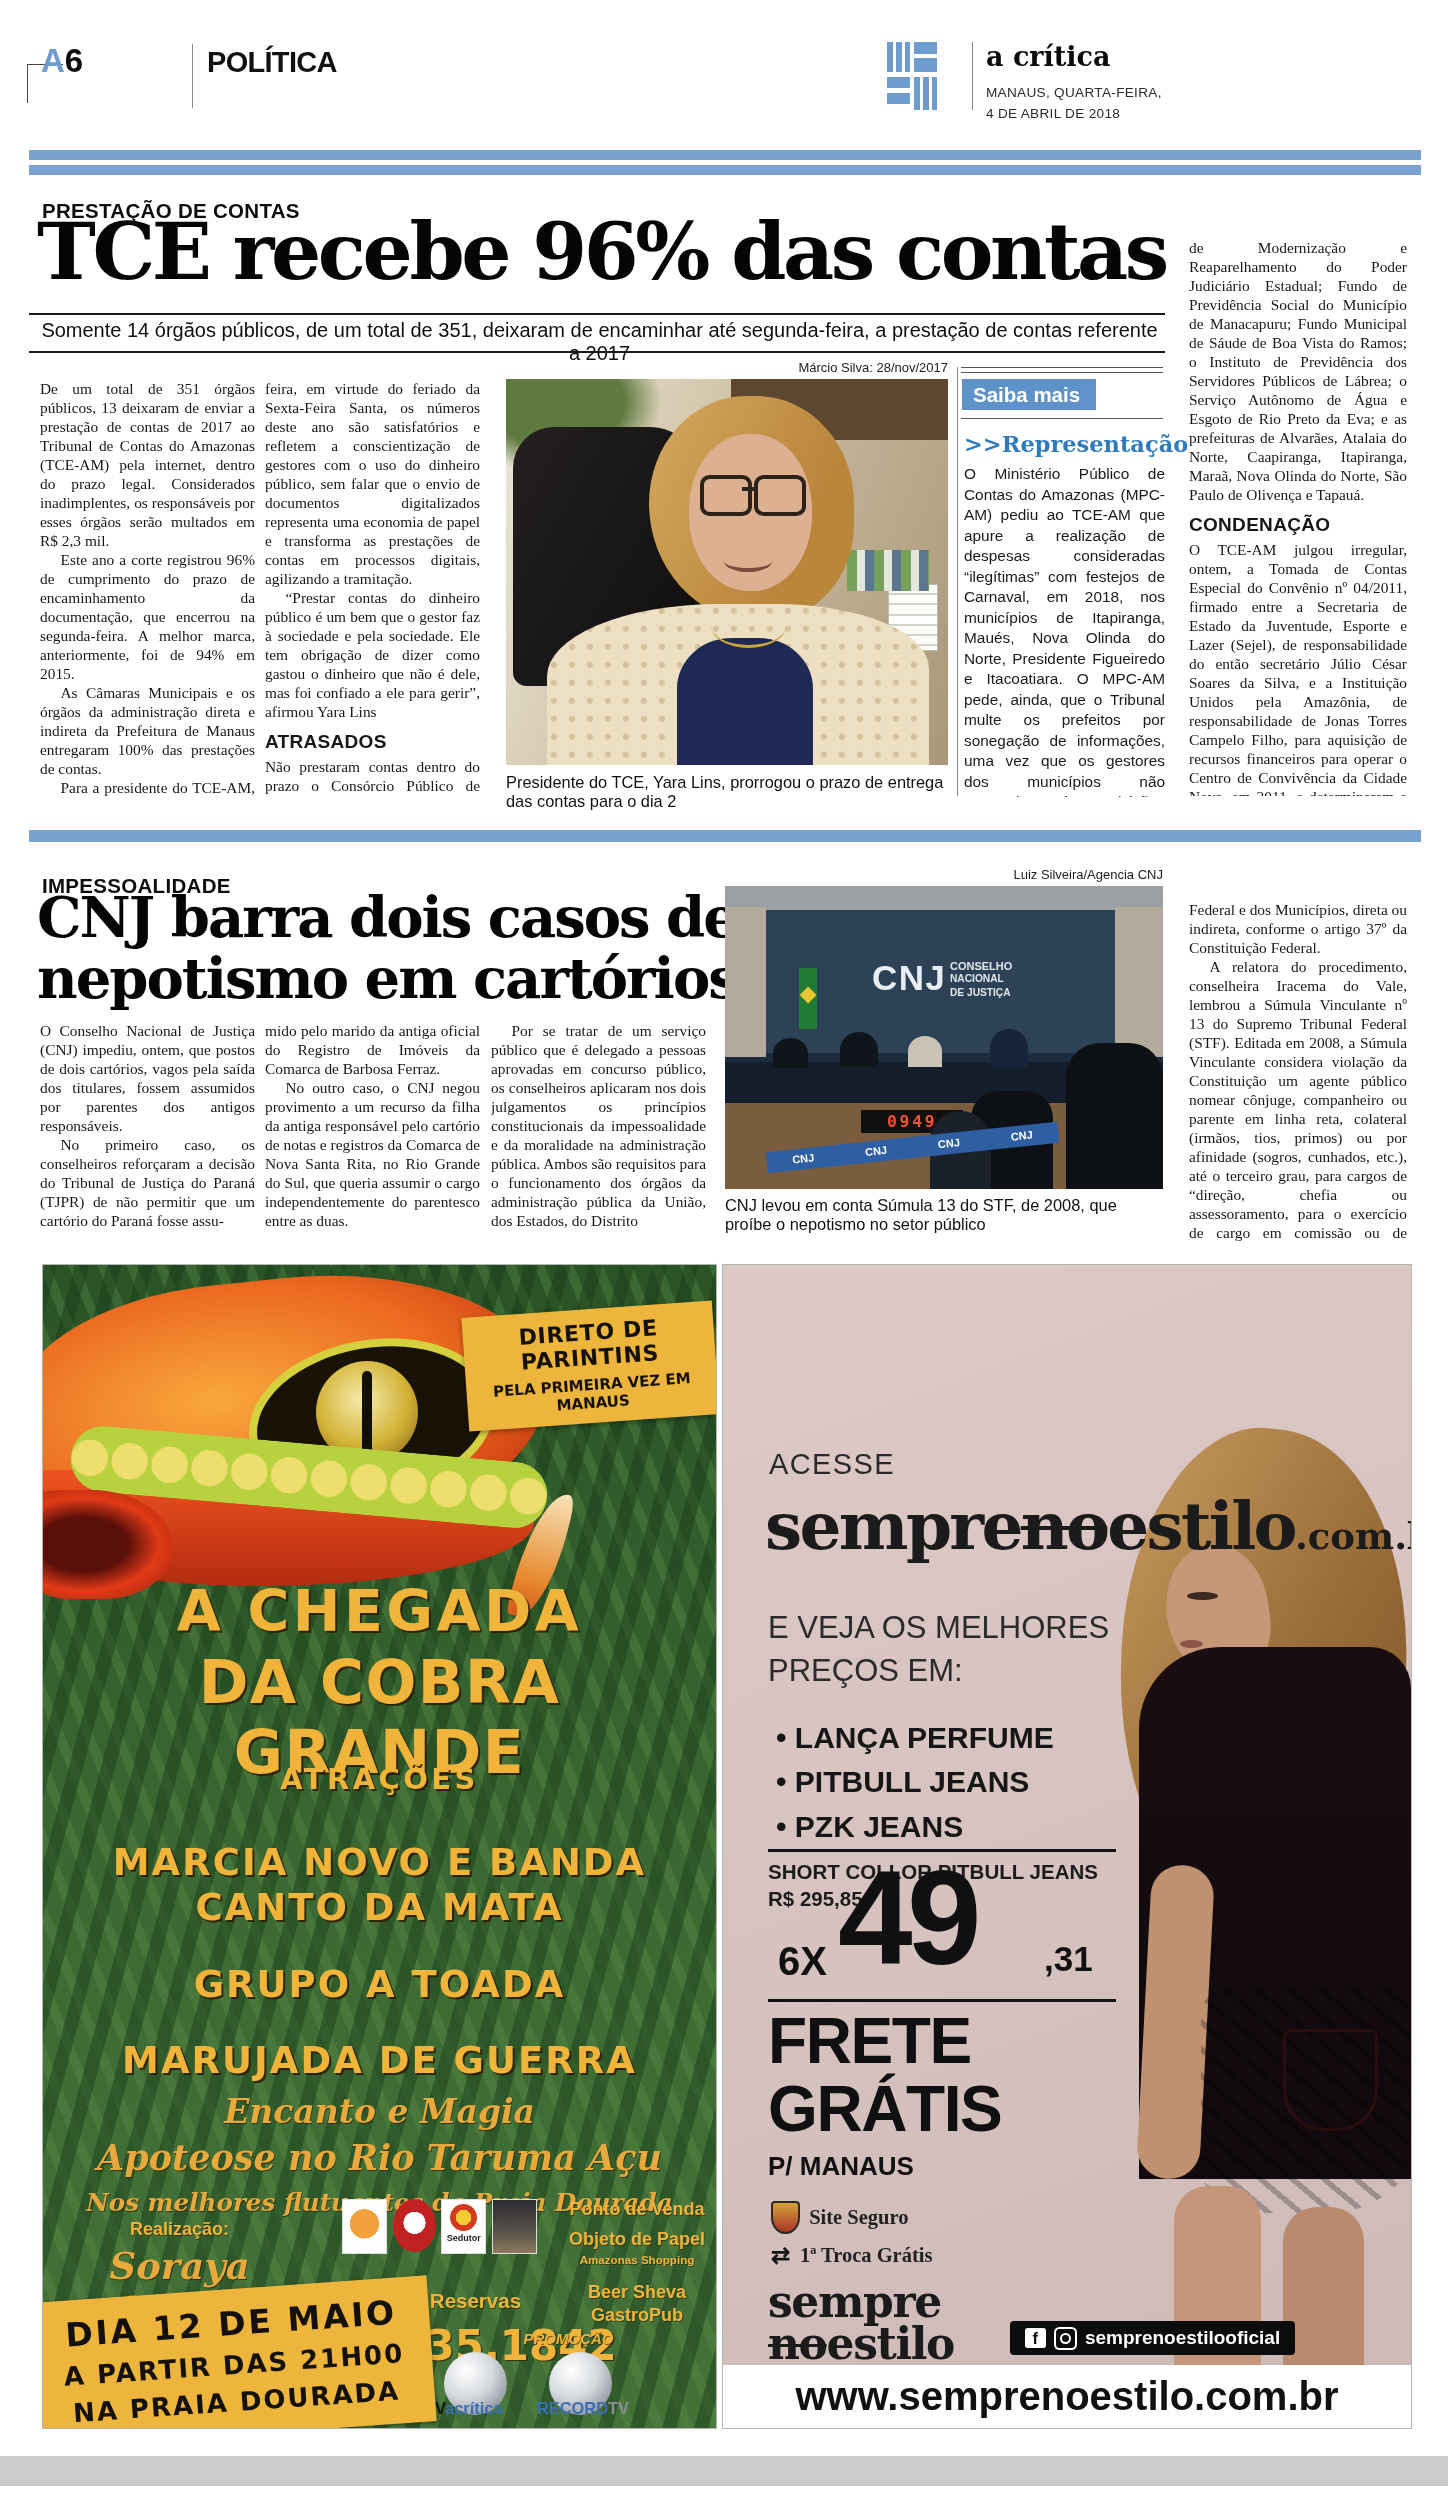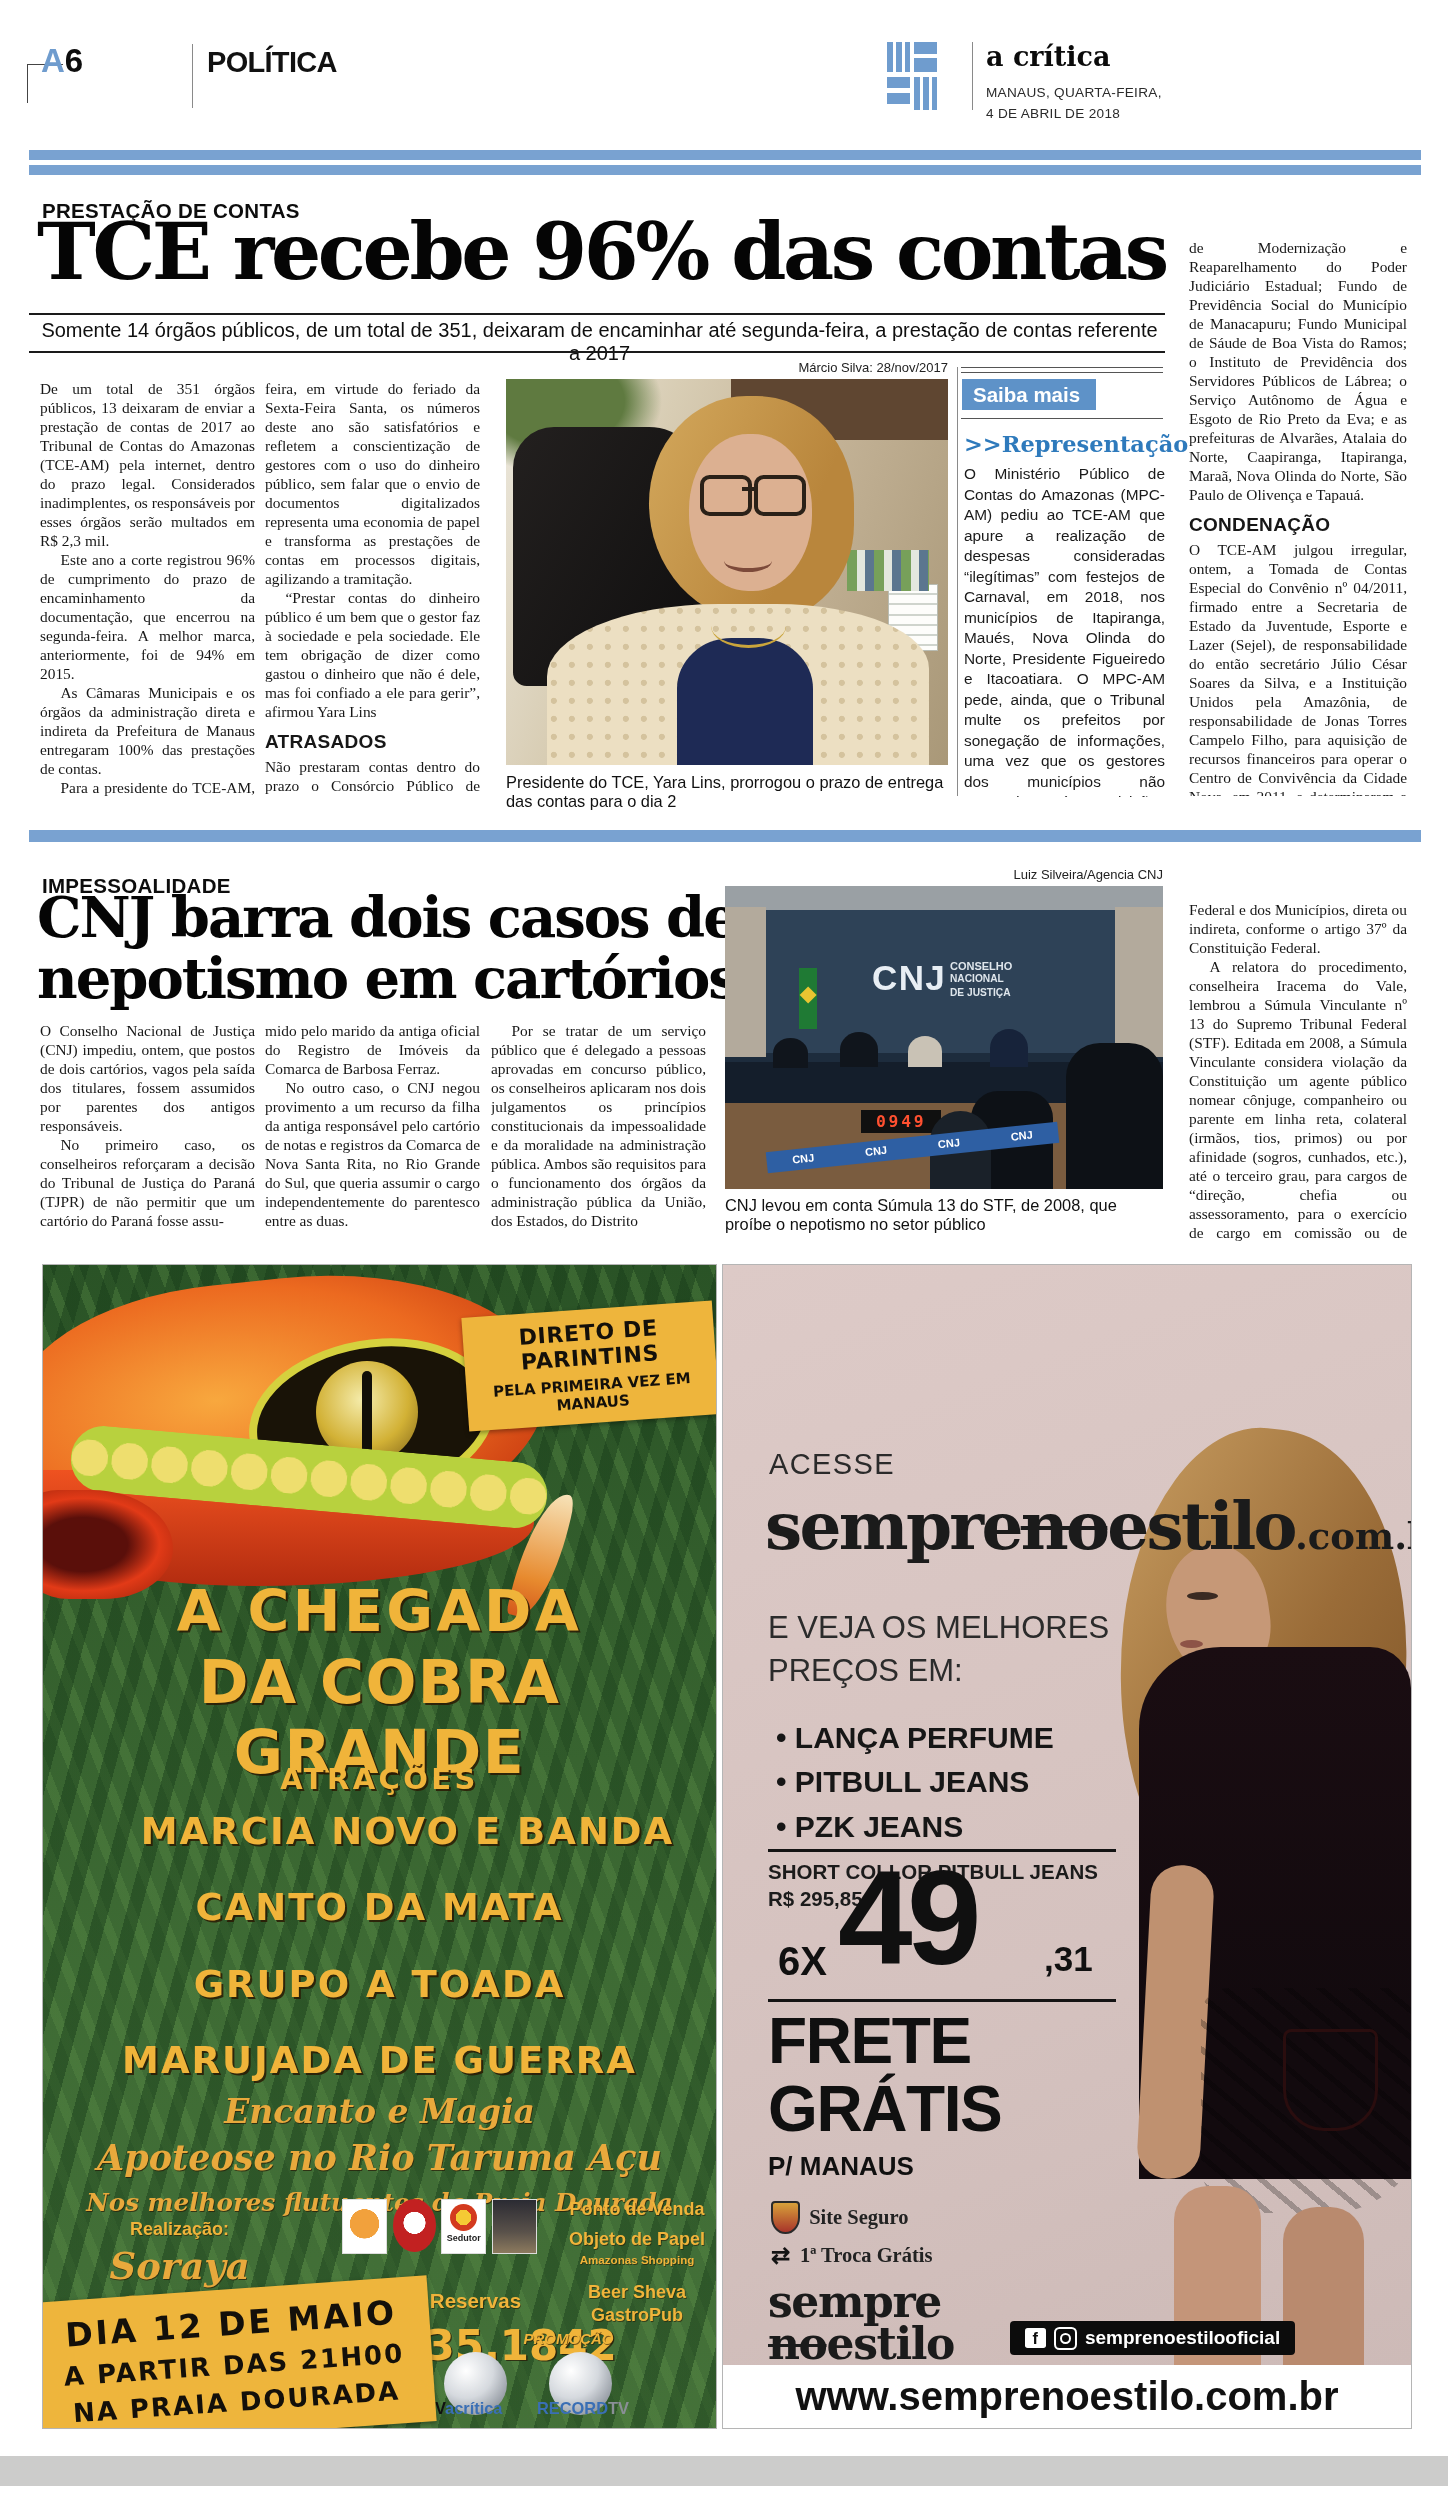--- a/index.html
+++ b/index.html
@@ -160,21 +160,21 @@
     </div>
     <div class="abs sans" style="left:147px;top:72px;color:#e8eef4;font-weight:bold;font-size:35px;letter-spacing:1.4px;">CNJ</div>
     <div class="abs sans" style="left:225px;top:74px;color:#dfe6ec;font-size:11px;font-weight:bold;">CONSELHO</div>
     <div class="abs sans" style="left:225px;top:87px;color:#dfe6ec;font-size:10.2px;font-weight:bold;">NACIONAL</div>
     <div class="abs sans" style="left:225px;top:101px;color:#dfe6ec;font-size:10.2px;font-weight:bold;">DE JUSTIÇA</div>
     <div class="abs" style="left:0;top:176px;width:438px;height:41px;background:#141e2b;"></div>
     <div class="abs" style="left:48px;top:152px;width:35px;height:30px;background:#10151c;border-radius:50% 50% 0 0;"></div>
     <div class="abs" style="left:115px;top:146px;width:38px;height:35px;background:#10151c;border-radius:50% 50% 0 0;"></div>
     <div class="abs" style="left:183px;top:150px;width:34px;height:31px;background:#c9c2b5;border-radius:50% 50% 0 0;"></div>
     <div class="abs" style="left:265px;top:143px;width:38px;height:38px;background:#17233a;border-radius:50% 50% 0 0;"></div>
-    <div class="abs" style="left:136px;top:224px;background:#101010;padding:2px 15px;">
+    <div class="abs" style="left:136px;top:224px;background:#101010;padding:2px 26px;">
       <span style="font-family:'DejaVu Sans Mono',monospace;color:#ff5030;font-size:16.4px;letter-spacing:2.7px;font-weight:bold;">0949</span>
     </div>
     <div class="abs" style="left:246px;top:205px;width:82px;height:98px;background:#0d1116;border-radius:27px 27px 0 0;"></div>
     <div class="abs" style="left:205px;top:225px;width:61px;height:78px;background:#1a2129;border-radius:31px 31px 0 0;"></div>
     <div class="abs" style="left:341px;top:157px;width:97px;height:146px;background:#0d1116;border-radius:34px 34px 0 0;"></div>
     <div class="abs" style="left:41px;top:251px;width:293px;height:20.5px;background:#2e5fa3;transform:rotate(-6deg);display:flex;justify-content:space-around;align-items:center;">
       <span style="color:#fff;font-size:11px;font-weight:bold;">CNJ</span>
       <span style="color:#fff;font-size:11px;font-weight:bold;">CNJ</span>
       <span style="color:#fff;font-size:11px;font-weight:bold;">CNJ</span>
       <span style="color:#fff;font-size:11px;font-weight:bold;">CNJ</span>
@@ -214,21 +214,21 @@
     <div class="abs banner-y" style="left:422px;top:44px;width:240px;padding:11px 5.5px;">
       <div style="font-weight:bold;font-size:22px;letter-spacing:0.7px;font-family:'DejaVu Sans',sans-serif;">DIRETO DE PARINTINS</div>
       <div style="font-weight:bold;font-size:15px;margin-top:5.5px;font-family:'DejaVu Sans',sans-serif;">PELA PRIMEIRA VEZ EM MANAUS</div>
     </div>
 
     <div class="abs tribal" style="left:0;top:313px;width:673px;font-size:57px;">A CHEGADA</div>
     <div class="abs tribal" style="left:0;top:382px;width:673px;font-size:60px;letter-spacing:1.4px;">DA COBRA GRANDE</div>
 
     <div class="abs tribal" style="left:0;top:497px;width:673px;font-size:29px;">ATRAÇÕES</div>
 
-    <div class="abs tribal" style="left:0;top:545px;width:673px;font-size:37px;letter-spacing:2px;padding-left:28px;">MARCIA NOVO E BANDA</div>
+    <div class="abs tribal" style="left:0;top:576px;width:673px;font-size:37px;letter-spacing:2px;">MARCIA NOVO E BANDA</div>
     <div class="abs tribal" style="left:0;top:621px;width:673px;font-size:37px;letter-spacing:2px;">CANTO DA MATA</div>
     <div class="abs tribal" style="left:0;top:698px;width:673px;font-size:37px;letter-spacing:2px;">GRUPO A TOADA</div>
     <div class="abs tribal" style="left:0;top:774px;width:673px;font-size:37px;letter-spacing:2px;">MARUJADA DE GUERRA</div>
 
     <div class="abs script-gold" style="left:0;top:827px;width:673px;font-size:33px;">Encanto e Magia</div>
     <div class="abs script-gold" style="left:0;top:872px;width:673px;font-size:35px;">Apoteose no Rio Taruma Açu</div>
     <div class="abs script-gold" style="left:0;top:923px;width:673px;font-size:24.6px;">Nos melhores flutuantes da Praia Dourada</div>
 
     <div class="abs adinfo" style="left:41px;top:954px;width:191px;font-size:18px;">Realização:</div>
     <div class="abs script-gold" style="left:13.6px;top:979px;width:246px;font-size:37px;">Soraya Cohen</div>

